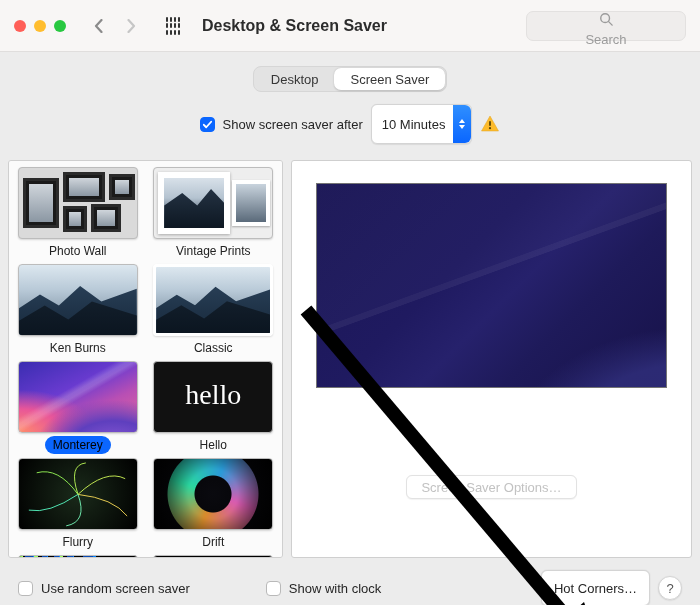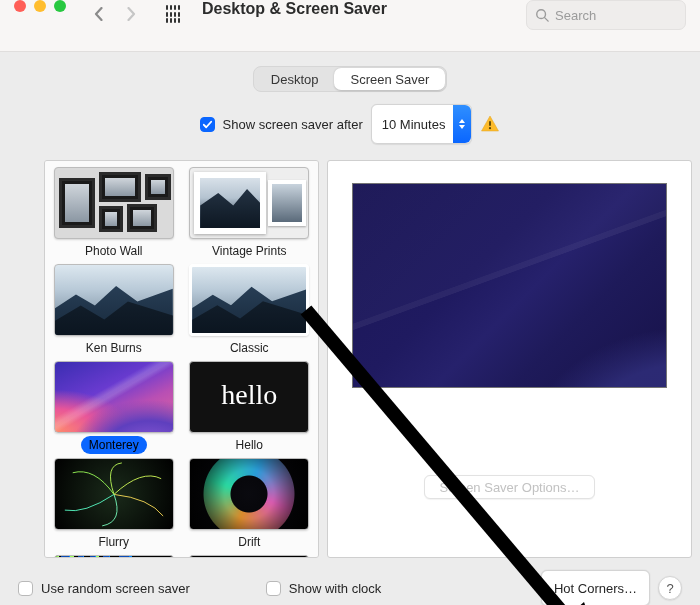--- a/index.html
+++ b/index.html
@@ -15,32 +15,32 @@
     --accent2:#1d8bff;
     --warn:#fdbb2c;
     --red:#ff5f57;
     --green:#28c840;
     --yellow:#ffbd2e;
   }
   *{box-sizing:border-box;font-family:-apple-system,"Helvetica Neue",Arial,sans-serif;}
   body{margin:0;width:700px;height:605px;background:var(--bg);overflow:hidden;}
   
   
-  .toolbar{height:52px;background:var(--toolbar);border-bottom:1px solid #e0dedd;display:flex;padding:0 14px;gap:10px;}
+  .toolbar{height:52px;background:var(--toolbar);border-bottom:1px solid #e0dedd;display:flex;align-items:center;padding:0 14px;gap:10px;}
   .traffic{display:flex;gap:8px;margin-right:10px;}
   .dot{width:12px;height:12px;border-radius:50%;}
   .dot.red{background:var(--red);} .dot.yellow{background:var(--yellow);} .dot.green{background:var(--green);}
   .nav{display:flex;gap:6px;margin-right:6px;}
   .navbtn{width:26px;height:28px;border:none;background:transparent;display:flex;align-items:center;justify-content:center;border-radius:6px;color:#8b8b8b;}
   .navbtn.disabled{color:#c6c6c6;}
   .grid-icon{width:18px;height:18px;display:grid;grid-template-columns:repeat(4,1fr);grid-template-rows:repeat(3,1fr);gap:1.5px;}
   .grid-icon span{background:#333;border-radius:1px;}
   .title{font-size:16px;font-weight:700;color:#2c2c2c;margin-left:6px;}
   .spacer{flex:1;}
-  .search{display:flex;align-items:center;gap:6px;background:#efedec;border:1px solid #e3e1e0;border-radius:7px;height:30px;width:160px;padding:0 8px;color:#9b9b9b;}
+  .search{display:flex;align-items:center;gap:6px;background:#efedec;border:1px solid #e3e1e0;border-radius:7px;height:30px;width:160px;padding:0 8px;color:#9b9b9b;flex-direction:column;}
   .search svg{flex:none;}
   .search-text{font-size:13px;color:#9b9b9b;}
   
   
   .content{padding:10px 8px 8px 8px;}
   .seg-row{display:flex;justify-content:center;padding:4px 0 8px 0;}
   .seg{display:flex;background:#e3e3e3;border:1px solid #d6d6d6;border-radius:8px;padding:1px;height:26px;}
   .seg button{border:none;background:transparent;font-size:13px;color:#363636;padding:0 16px;border-radius:7px;}
   .seg button.active{background:#fff;box-shadow:0 0.5px 2px rgba(0,0,0,.18);}
   
@@ -49,21 +49,21 @@
   .chk.off{background:#fff;border-color:#b9b9b9;}
   .chk svg{width:11px;height:11px;}
   .select{display:flex;align-items:center;background:#fff;border:1px solid #d4d4d4;border-radius:6px;height:40px;padding:0 0 0 10px;font-size:13px;color:#262626;box-shadow:0 0.5px 1px rgba(0,0,0,.08);}
   .select .stepper{width:18px;height:100%;margin-left:8px;border-left:0;background:linear-gradient(#2f8fff,#0a66ff);border-radius:0 6px 6px 0;display:flex;flex-direction:column;align-items:center;justify-content:center;gap:0;}
   .stepper .car{width:0;height:0;border-left:3px solid transparent;border-right:3px solid transparent;}
   .stepper .up{border-bottom:4px solid #fff;margin-bottom:1px;}
   .stepper .down{border-top:4px solid #fff;margin-top:1px;}
   .warn{width:20px;height:20px;display:inline-flex;align-items:center;justify-content:center;}
   
   .work{display:flex;gap:8px;padding:0 0 0 0;}
-  .gallery{width:275px;height:398px;border:1px solid var(--border);background:#fbfbfb;border-radius:3px;overflow-y:auto;overflow-x:hidden;padding:4px 4px 0 4px;display:grid;grid-template-columns:1fr 1fr;gap:2px 6px;align-content:start;margin-left:36px;}
+  .gallery{width:275px;height:398px;border:1px solid var(--border);background:#fbfbfb;border-radius:3px;overflow-y:auto;overflow-x:hidden;padding:4px 4px 0 4px;display:grid;grid-template-columns:1fr 1fr;gap:2px 6px;align-content:start;}
   .gallery::-webkit-scrollbar{width:14px;}
   .gallery::-webkit-scrollbar-thumb{background:#cfcfcf;border-radius:7px;border:3px solid #fbfbfb;}
   .cell{display:flex;flex-direction:column;align-items:center;gap:3px;padding:2px 0 0 0;}
   .thumb{width:120px;height:72px;border:1px solid #bcbcbc;border-radius:4px;overflow:hidden;position:relative;box-shadow:0 1px 2px rgba(0,0,0,.15);}
   .label{font-size:12px;color:#222;padding:0 8px;border-radius:10px;line-height:18px;}
   .label.sel{background:#0a66ff;color:#000000;}
   
   .preview{flex:1;border:1px solid var(--border);background:#fff;border-radius:3px;position:relative;height:398px;padding:22px 24px 14px 24px;display:flex;flex-direction:column;}
   .pimg{width:100%;height:205px;border:1px solid #747474;background:
     radial-gradient(ellipse 110% 120% at 110% 130%, #2c2770 0%, #2c2a74 35%, rgba(0,0,0,0) 50%),

